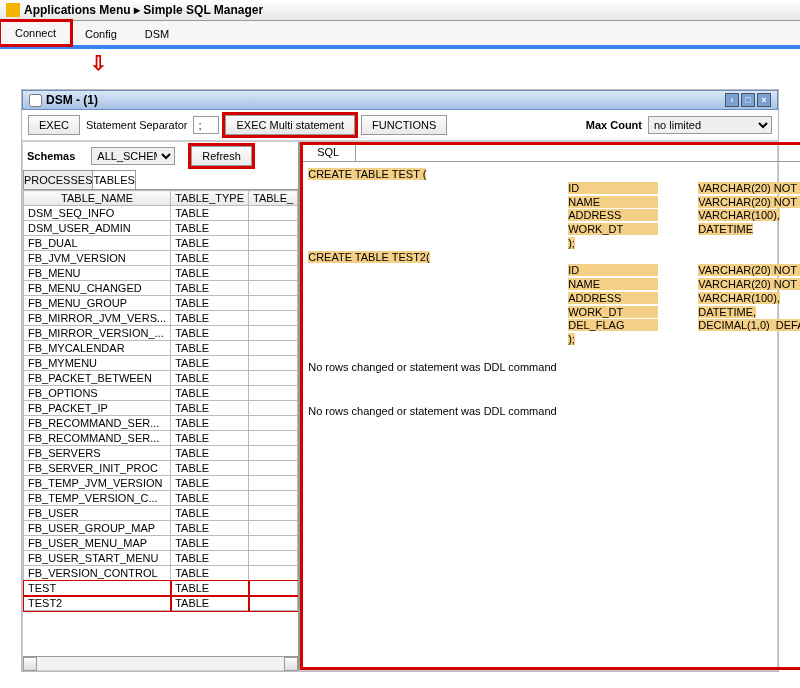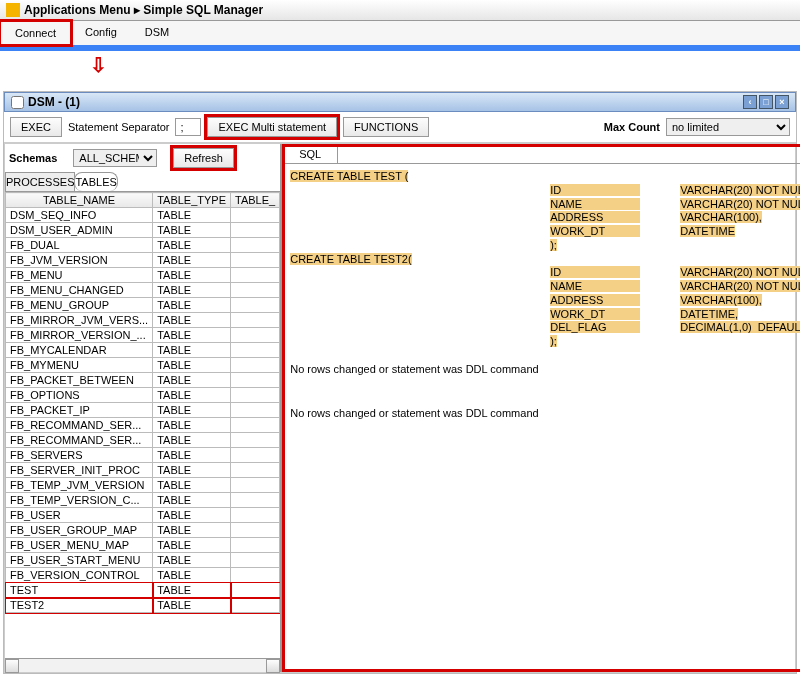--- a/index.html
+++ b/index.html
@@ -1,37 +1,37 @@
 <!DOCTYPE html>
 <html><head>
 <meta charset="utf-8">
 <style>
 * { box-sizing: border-box; margin: 0; padding: 0; }
 body { font-family: Arial, sans-serif; font-size: 11px; background: #fff; color: #000; width: 800px; }
 .titlebar { background: linear-gradient(#fff,#e6e6e6); border-bottom:1px solid #999; padding:3px 6px; display:flex; align-items:center; gap:4px; font-weight:bold; font-size:12px; }
 .titlebar .ticon { width:14px; height:14px; background:#f5b400; display:inline-block; }
-.menubar { background:#f6f6f6; border-bottom:6px solid #3b82f6; display:flex; }
+.menubar { background:#f6f6f6; border-bottom:4px solid #3b82f6; display:flex;align-items:flex-end; }
 .menubar .mitem { padding:5px 14px; cursor:pointer; }
 .menubar .mitem.highl { border:3px solid #d40000; margin:-2px; }
 .arrow { text-align:left; padding-left:90px; color:#d40000; font-size:20px; font-weight:bold; height:40px; line-height:28px;}
-.window { border:1px solid #bbb; margin:0 3px; }
+.window { border:1px solid #bbb; margin:0 21px; }
 .window-titlebar { background: linear-gradient(#d9e7f7,#a6c2e6); border:1px solid #6a8cbf; padding:2px 6px; display:flex; align-items:center; font-weight:bold; font-size:12px; }
 .window-titlebar .spacer{flex:1;}
 .win-btn{width:14px;height:14px;background:#7aa0d4;border:1px solid #456;margin-left:2px;display:inline-block;cursor:pointer;font-size:9px;color:#fff;text-align:center;line-height:12px;}
 .toolbar { display:flex; align-items:center; gap:6px; padding:5px 6px; border-bottom:1px solid #ccc; }
 .btn { background:linear-gradient(#fdfdfd,#e9e9e9); border:1px solid #999; padding:3px 10px; cursor:pointer; font-size:11px; }
 .btn.highl { outline:3px solid #d40000; }
 .txt-in { border:1px solid #999; padding:2px 4px; font-size:11px; }
 select.txt-in{padding:1px;}
 .content { display:flex; height:530px; border:1px solid #ccc; }
 .left-pane { width:300px; border-right:2px solid #999; display:flex; flex-direction:column; }
 .schema-row{display:flex;align-items:center;gap:16px;padding:4px 4px 2px 4px;}
 .tabs{display:flex;border-bottom:1px solid #999;margin-top:2px;}
 .tab{padding:3px 0;border:1px solid #999;border-bottom:none;background:#eee;cursor:pointer;margin-right:-1px;}
-.tab.active{background:#fff;border-radius:8px;}
+.tab.active{background:#fff;}
 .tbl-wrap{flex:1;overflow:auto;border-top:none;}
 table.grid{border-collapse:collapse;width:100%;font-size:11px;}
 table.grid th,table.grid td{border:1px solid #bbb;padding:1px 4px;text-align:left;white-space:nowrap;background:#fff;height:15px;}
 table.grid th{background:linear-gradient(#fafafa,#e8e8e8);font-weight:normal;text-align:center;}
 tr.row-highl td{outline:1px solid #d40000;}
 .right-pane{flex:1;display:flex;flex-direction:column;border-left:none; outline:3px solid #d40000; outline-offset:-3px;}
 .sql-tabrow{display:flex;border-bottom:1px solid #999;}
 .sql-tab{padding:3px 16px;border:1px solid #999;border-bottom:none;background:#fff;cursor:pointer;}
 .sql-area{flex:1;padding:6px 8px;overflow:auto;font-size:11px;line-height:1.25;}
 .hl{background:#f4cf86;}

